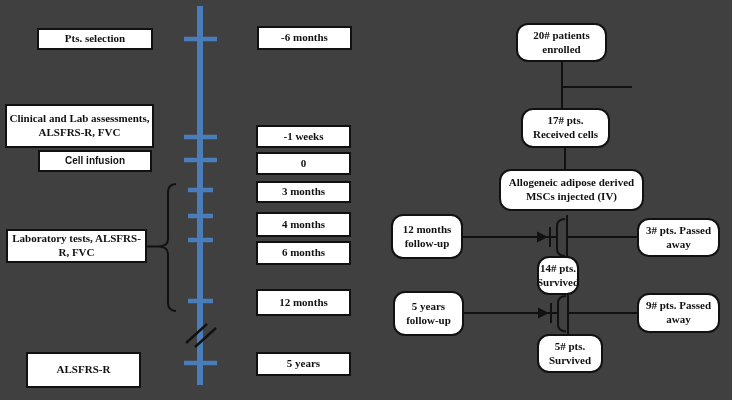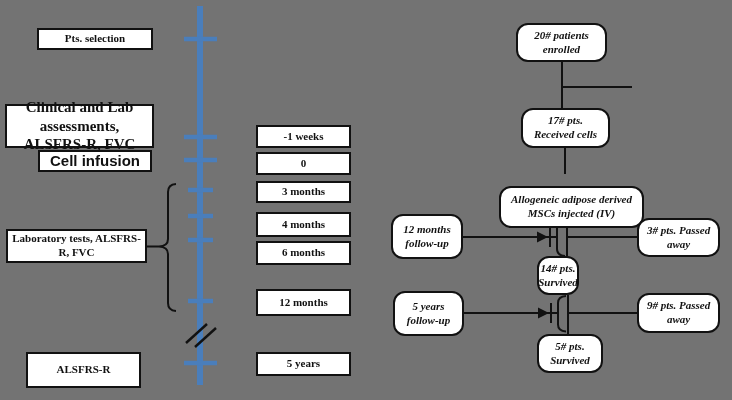--- a/index.html
+++ b/index.html
@@ -1,31 +1,31 @@
 <!DOCTYPE html>
 <html><head>
 <meta charset="utf-8">
 <style>
   html,body{margin:0;padding:0;background:#ffffff;}
   .canvas{
-    position:relative;width:732px;height:400px;background:#737373;overflow:hidden;
+    position:relative;width:732px;height:400px;background:#404040;overflow:hidden;
     font-family:"Liberation Serif", serif;
   }
   .layer{position:absolute;left:0;top:0;}
   .box{
     position:absolute;box-sizing:border-box;background:#ffffff;
     border:2px solid #111111;
     display:flex;align-items:center;justify-content:center;
     text-align:center;white-space:pre-line;
     font-weight:bold;font-size:11px;line-height:1.25;color:#111111;
   }
   .rbox{border-width:2.5px;}
-  .round{border-radius:12px;border-width:2px;font-style:italic;}
-  .sans{font-family:"Liberation Sans", sans-serif;font-size:15px;}
-  .small{font-size:15px;}
+  .round{border-radius:12px;border-width:2px;}
+  .sans{font-family:"Liberation Sans", sans-serif;font-size:10px;}
+  .small{font-size:11px;}
   .blk{stroke:#111111;}
   .fillblk{fill:#111111;stroke:none;}
 </style>
 </head>
 <body>
 
 <div class="canvas">
 
   <svg class="layer" width="732" height="400" viewBox="0 0 732 400">
 
@@ -75,33 +75,34 @@
   </svg>
 
   <div class="box rbox" style="left:37px;top:28px;width:116px;height:22px">Pts. selection</div>
   <div class="box rbox small" style="left:5px;top:104px;width:149px;height:44px">Clinical and Lab assessments,
 ALSFRS-R, FVC</div>
   <div class="box rbox sans" style="left:38px;top:150px;width:114px;height:22px">Cell infusion</div>
   <div class="box rbox" style="left:6px;top:229px;width:141px;height:34px">Laboratory tests, ALSFRS-
 R, FVC</div>
   <div class="box rbox" style="left:26px;top:352px;width:115px;height:36px">ALSFRS-R</div>
 
+  <div class="box rbox" style="left:257px;top:26px;width:95px;height:24px">-6 months</div>
   <div class="box rbox" style="left:256px;top:125px;width:95px;height:23px">-1 weeks</div>
   <div class="box rbox" style="left:256px;top:152px;width:95px;height:23px">0</div>
   <div class="box rbox" style="left:256px;top:181px;width:95px;height:22px">3 months</div>
   <div class="box rbox" style="left:256px;top:212px;width:95px;height:25px">4 months</div>
   <div class="box rbox" style="left:256px;top:241px;width:95px;height:24px">6 months</div>
   <div class="box rbox" style="left:256px;top:289px;width:95px;height:27px">12 months</div>
   <div class="box rbox" style="left:256px;top:352px;width:95px;height:24px">5 years</div>
 
   <div class="box round" style="left:516px;top:23px;width:91px;height:39px">20# patients
 enrolled</div>
   <div class="box round" style="left:521px;top:108px;width:89px;height:40px">17# pts.
 Received cells</div>
-  <div class="box round" style="left:499px;top:186px;width:145px;height:42px">Allogeneic adipose derived
+  <div class="box round" style="left:499px;top:169px;width:145px;height:42px">Allogeneic adipose derived
 MSCs injected (IV)</div>
   <div class="box round" style="left:391px;top:214px;width:72px;height:45px">12 months
 follow-up</div>
   <div class="box round" style="left:637px;top:218px;width:83px;height:39px">3# pts. Passed
 away</div>
   <div class="box round" style="left:537px;top:256px;width:42px;height:39px">14# pts.
 Survived</div>
   <div class="box round" style="left:393px;top:291px;width:71px;height:45px">5 years
 follow-up</div>
   <div class="box round" style="left:637px;top:293px;width:83px;height:40px">9# pts. Passed

